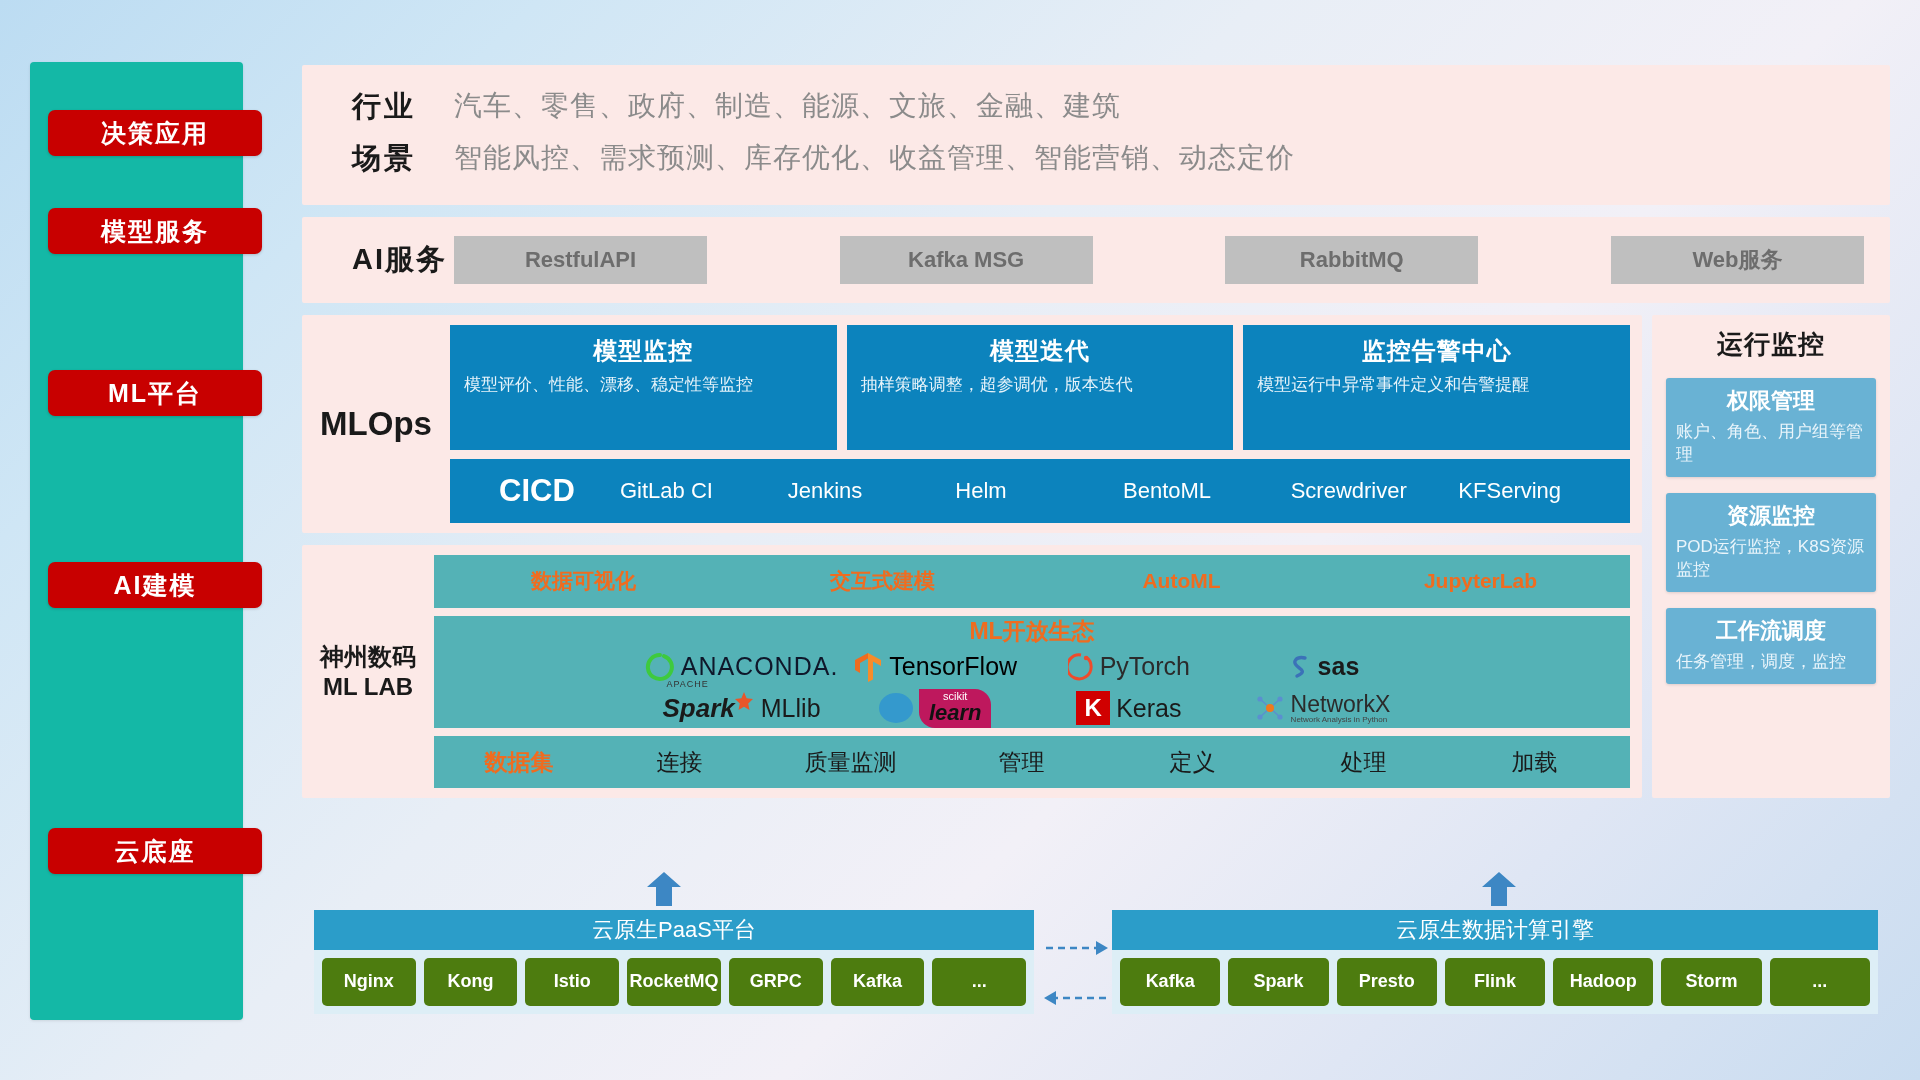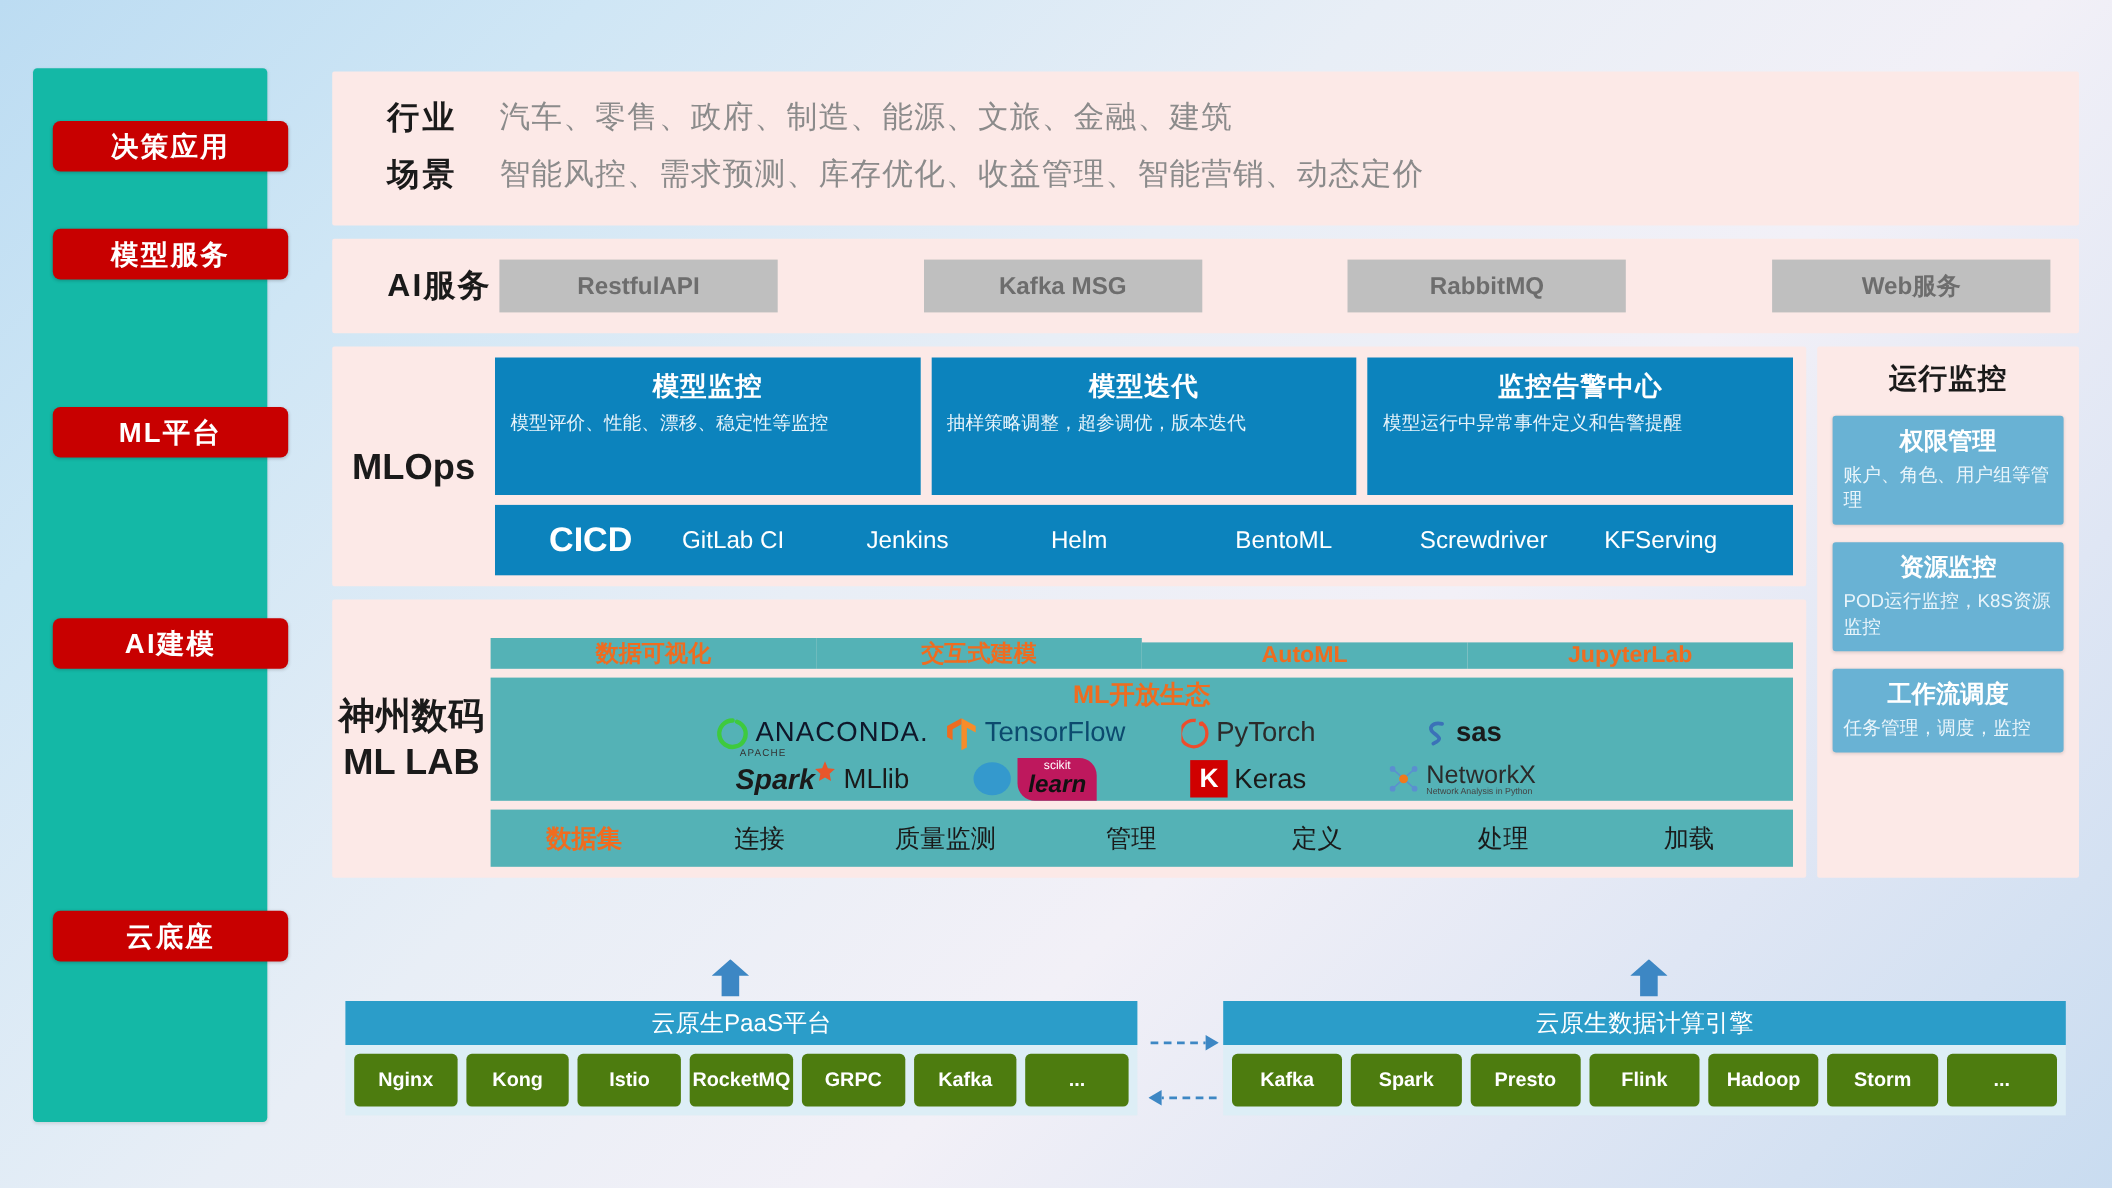--- a/index.html
+++ b/index.html
@@ -98,26 +98,26 @@
     width: 150px; flex: none; text-align: center;
   }
   .cicd-item {
     flex: 1; color: #fff; font-size: 22px;
     padding-left: 8px; line-height: 1.2; overflow: hidden;
   }
 
   
   #band-modeling { height: 253px; margin-top: 12px; display: flex; padding: 10px 12px 10px 0; }
   #modeling-label {
-    width: 144px; flex: none;
+    width: 132px; flex: none;
     display: flex; flex-direction: column; align-items: center; justify-content: center;
-    font-size: 33px; font-weight: bold; color: #1a1a1a; line-height: 1.25;
+    font-size: 24px; font-weight: bold; color: #1a1a1a; line-height: 1.25;
   }
   #modeling-right { flex: 1; display: flex; flex-direction: column; gap: 8px; }
-  #tool-chips { display: flex; height: 56px; align-items: flex-end; }
+  #tool-chips { display: flex; height: 56px; }
   .tool-chip {
     flex: 1; background: #54b2b6;
     display: flex; align-items: center; justify-content: center;
     color: #ef6c20; font-size: 21px; font-weight: bold;
   }
   #eco-row {
     height: 120px; background: #54b2b6;
     display: flex; align-items: center; padding: 0 6px; flex-direction: column;
   }
   #eco-label {
@@ -280,21 +280,21 @@
                   <path d="M15 3a12 12 0 1 0 11 7.5 12 12 0 0 0-7-6.4" fill="none" stroke="#3eca3e" stroke-width="4" stroke-linecap="round"></path>
                 </svg>
                 <span class="logo-txt" style="color:#0f172a;letter-spacing:1px">ANACONDA.</span>
               </div>
 
               <div class="logo">
                 <svg width="30" height="32" viewBox="0 0 30 32">
                   <path d="M15 2 28 9v6l-8-4.5v18L15 31V2z" fill="#f78c2a"></path>
                   <path d="M15 2 2 9v10l5 3V12l8-4.5V2z" fill="#ef6c20"></path>
                 </svg>
-                <span class="logo-txt" style="color:#0c4a6e">TensorFlow</span>
+                <span class="logo-txt" style="color:#000000">TensorFlow</span>
               </div>
 
               <div class="logo">
                 <svg width="26" height="30" viewBox="0 0 26 30">
                   <path d="M13 3a12 12 0 1 0 5 2" fill="none" stroke="#ee4c2c" stroke-width="3"></path>
                   <circle cx="18" cy="6" r="2.2" fill="#ee4c2c"></circle>
                 </svg>
                 <span class="logo-txt" style="color:#2b2b2b">PyTorch</span>
               </div>
 

